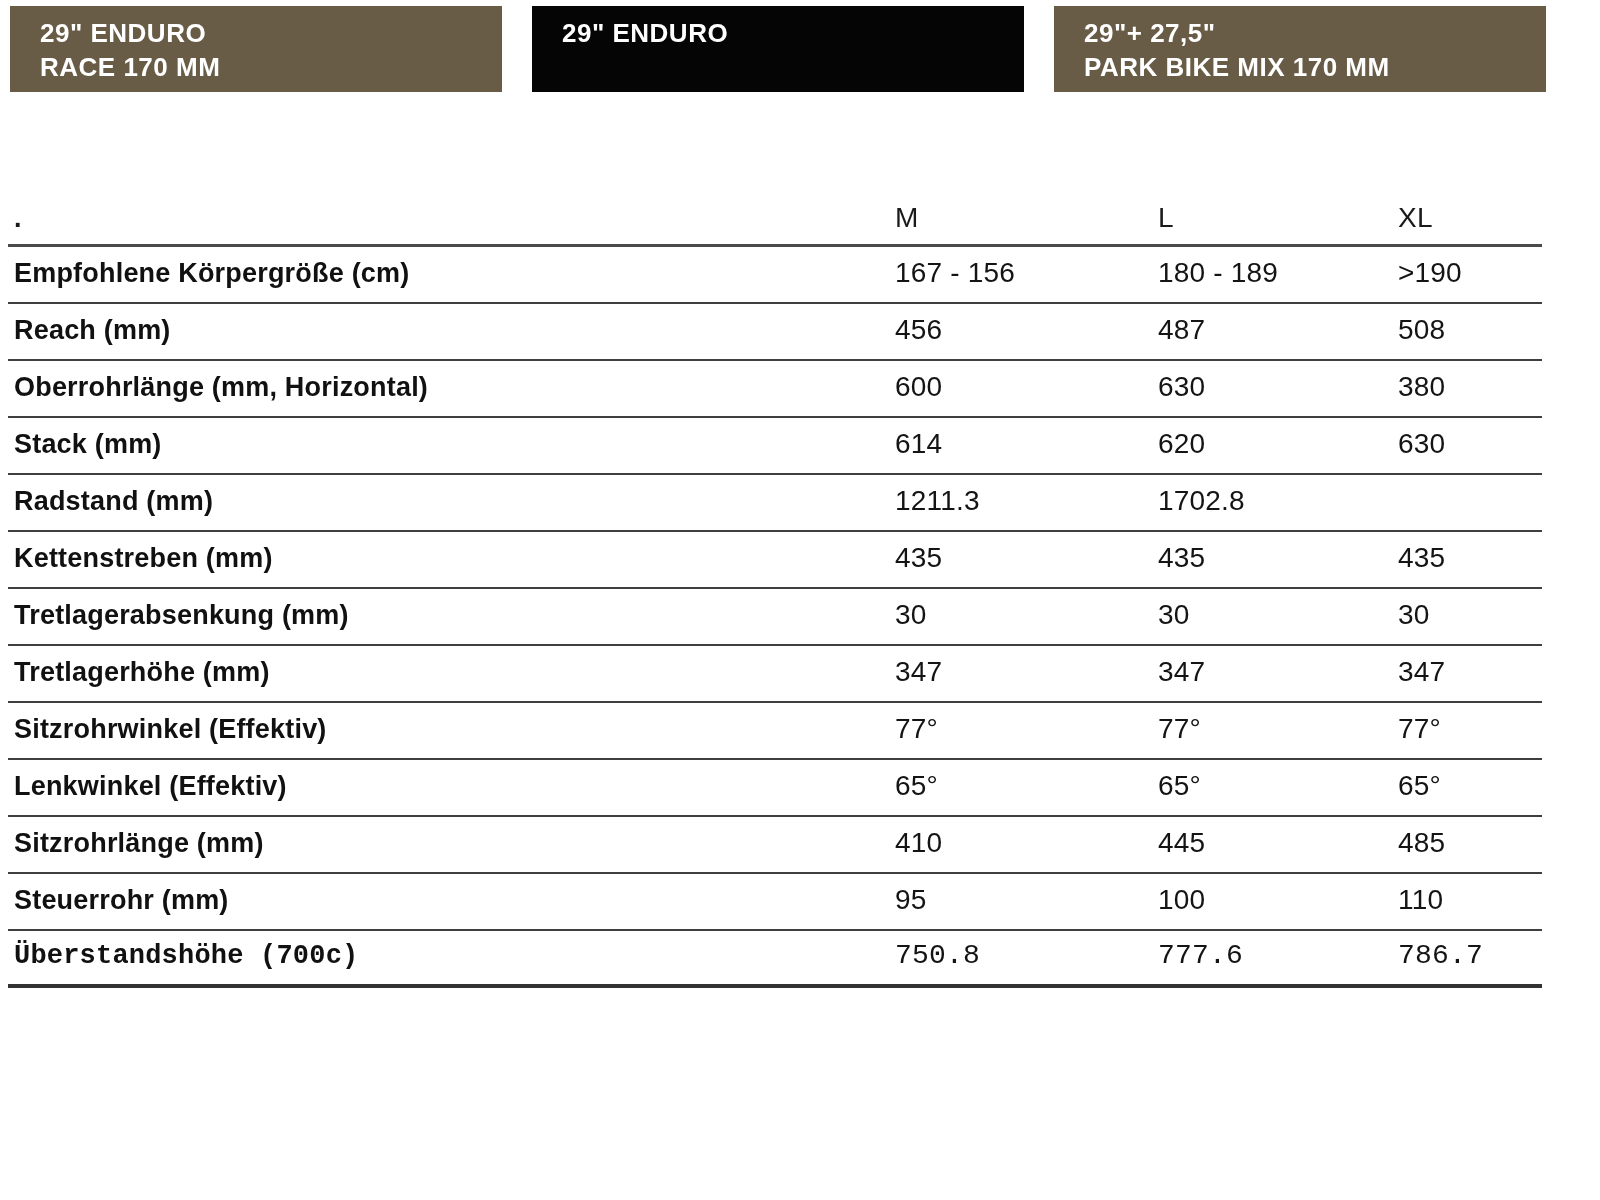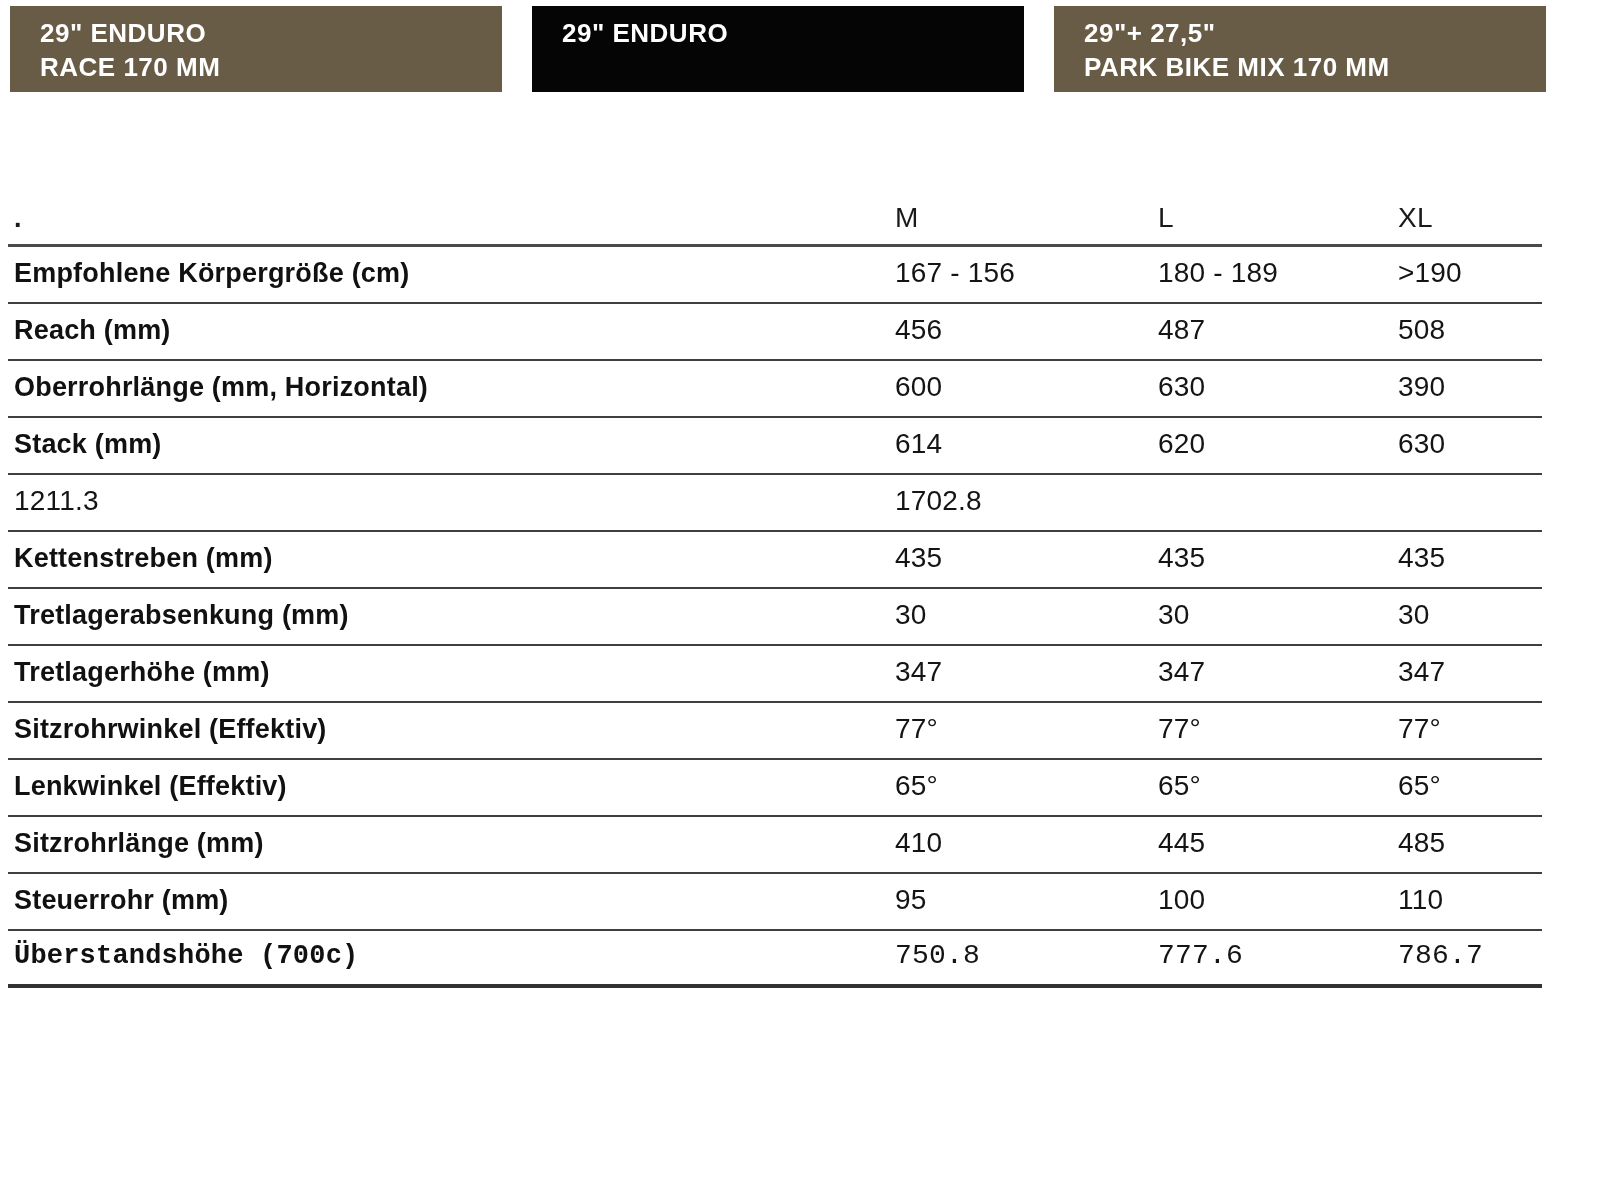--- a/index.html
+++ b/index.html
@@ -125,31 +125,32 @@
       <div class="td td-label">Reach (mm)</div>
       <div class="td">456</div>
       <div class="td">487</div>
       <div class="td">508</div>
     </div>
 
     <div class="trow">
       <div class="td td-label">Oberrohrlänge (mm, Horizontal)</div>
       <div class="td">600</div>
       <div class="td">630</div>
-      <div class="td">390</div>
+      <div class="td">380</div>
     </div>
 
     <div class="trow">
       <div class="td td-label">Stack (mm)</div>
       <div class="td">614</div>
       <div class="td">620</div>
       <div class="td">630</div>
     </div>
 
     <div class="trow">
+      <div class="td td-label">Radstand (mm)</div>
       <div class="td">1211.3</div>
       <div class="td">1702.8</div>
     </div>
 
     <div class="trow">
       <div class="td td-label">Kettenstreben (mm)</div>
       <div class="td">435</div>
       <div class="td">435</div>
       <div class="td">435</div>
     </div>

